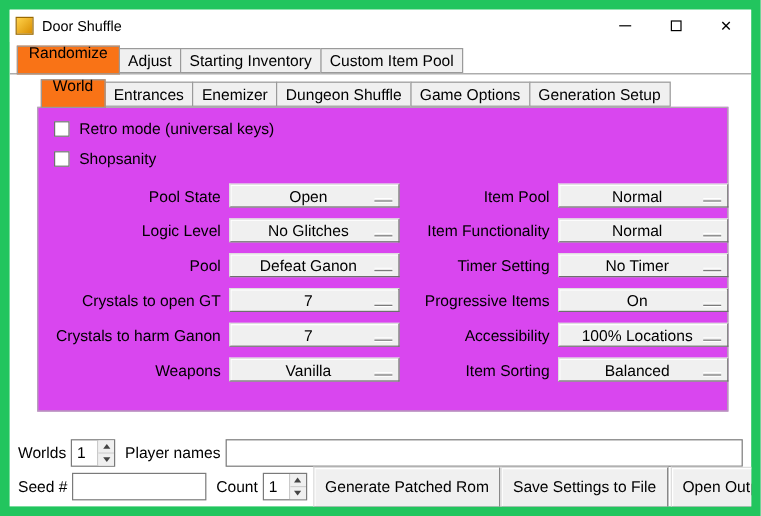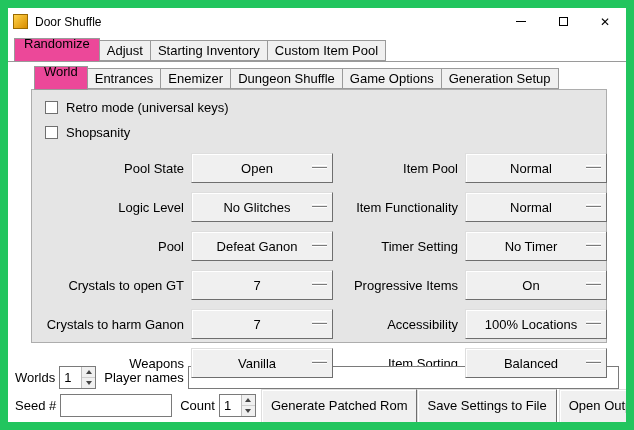--- a/index.html
+++ b/index.html
@@ -14,30 +14,30 @@
   .win-btn{width:42px;height:100%;display:flex;align-items:center;justify-content:center;cursor:default}
   .min-glyph{width:10px;height:1px;background:#000}
   .max-glyph{width:9px;height:9px;border:1px solid #000}
   .close-glyph{font-size:12px;line-height:1}
   
   .tabs{display:flex;align-items:flex-end;position:relative;z-index:2}
   .main-tabs{padding-left:6px;margin-top:3px}
   .sub-tabs{padding-left:26px;margin-top:4px}
   .tab{background:#f0f0f0;border:1px solid #9a9a9a;height:21px;display:flex;align-items:center;padding:0 7px;margin-left:-1px;white-space:nowrap}
   .tab:first-child{margin-left:0}
-  .tab.active{background:#ec4899;height:24px;margin-bottom:-1px;padding:0 9px 13px;position:relative;z-index:3}
+  .tab.active{background:#f97316;height:24px;margin-bottom:-1px;padding:0 9px 13px;position:relative;z-index:3}
   .main-pane{flex:1;border-top:1px solid #9a9a9a;display:flex;flex-direction:column;min-height:0;position:relative;z-index:1}
-  .sub-pane{flex:1;margin:0 19px 20px 23px;border:1px solid #adadad;padding-top:5px;min-height:0;background:#e5e5e5}
+  .sub-pane{flex:1;margin:0 19px 20px 23px;border:1px solid #adadad;padding-top:5px;min-height:0;background:#d946ef}
   
   .checkrow{display:flex;align-items:center;height:25px;margin-left:13px}
   .checkbox{width:13px;height:13px;background:#fff;border:1px solid #707070;margin-right:8px;flex:none}
   
   .options-grid{display:grid;grid-template-columns:146px 142px 118px 142px;column-gap:7px;row-gap:9px;margin:8px 0 0 6px;align-items:center}
   .opt-label{text-align:right;white-space:nowrap}
-  .dropdown{height:30px;background:#f0f0f0;border:1px solid;border-color:#dedede #6e6e6e #6e6e6e #dedede;box-shadow:inset 1px 1px 0 #fff;display:flex;align-items:center;justify-content:center;position:relative;cursor:default}
+  .dropdown{height:20px;background:#f0f0f0;border:1px solid;border-color:#dedede #6e6e6e #6e6e6e #dedede;box-shadow:inset 1px 1px 0 #fff;display:flex;align-items:center;justify-content:center;position:relative;cursor:default}
   .dd-text{padding-right:10px;white-space:nowrap}
   .dd-indicator{position:absolute;right:5px;top:11px;width:15px;height:3px;background:#e8e8e8;border-top:1px solid #fff;border-bottom:1px solid #7a7a7a;box-shadow:0 1px 0 #fff}
   
   .bottom{flex:none;padding:3px 7px 5px 7px;display:flex;flex-direction:column;gap:5px}
   .brow{display:flex;align-items:center;height:23px}
   .lbl{white-space:nowrap}
   .entry{height:23px;border:1px solid #7a7a7a;background:#fff;padding:0 4px;font:inherit;outline:none}
   .spin{display:flex;height:23px;border:1px solid #7a7a7a;background:#fff}
   .spin-val{width:21px;display:flex;align-items:center;padding-left:4px}
   .spin-arrows{display:flex;flex-direction:column;width:14px;border-left:1px solid #bdbdbd}

